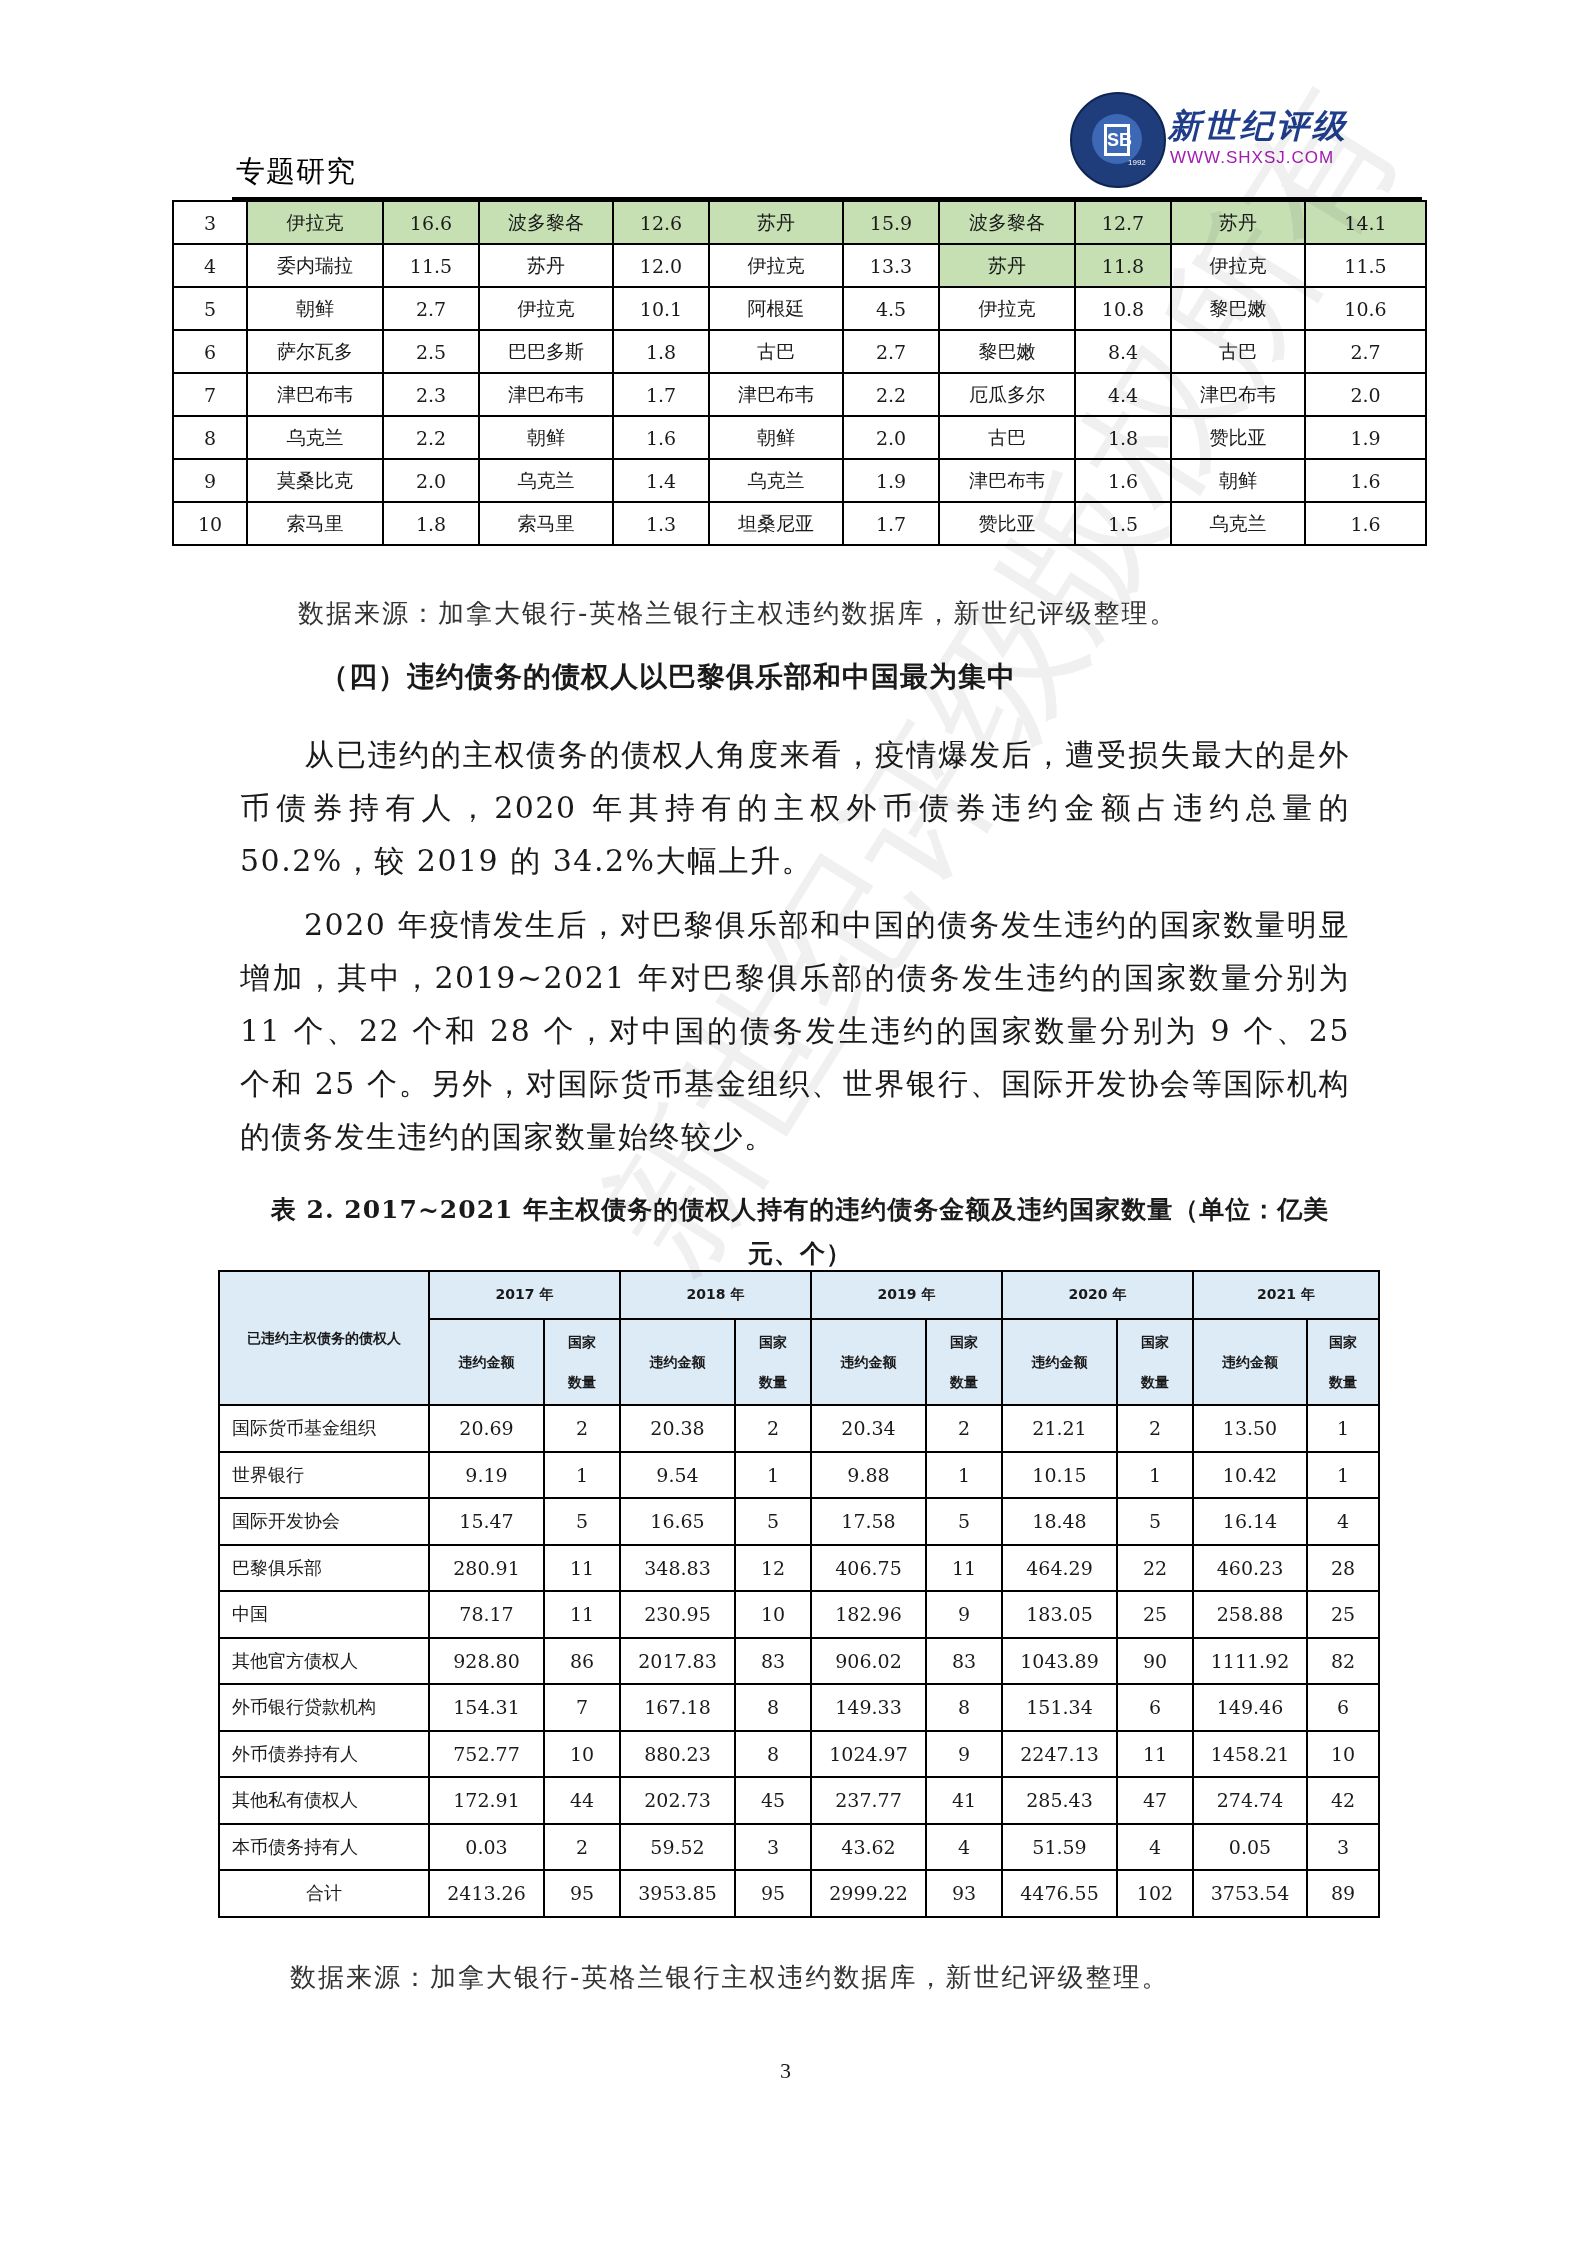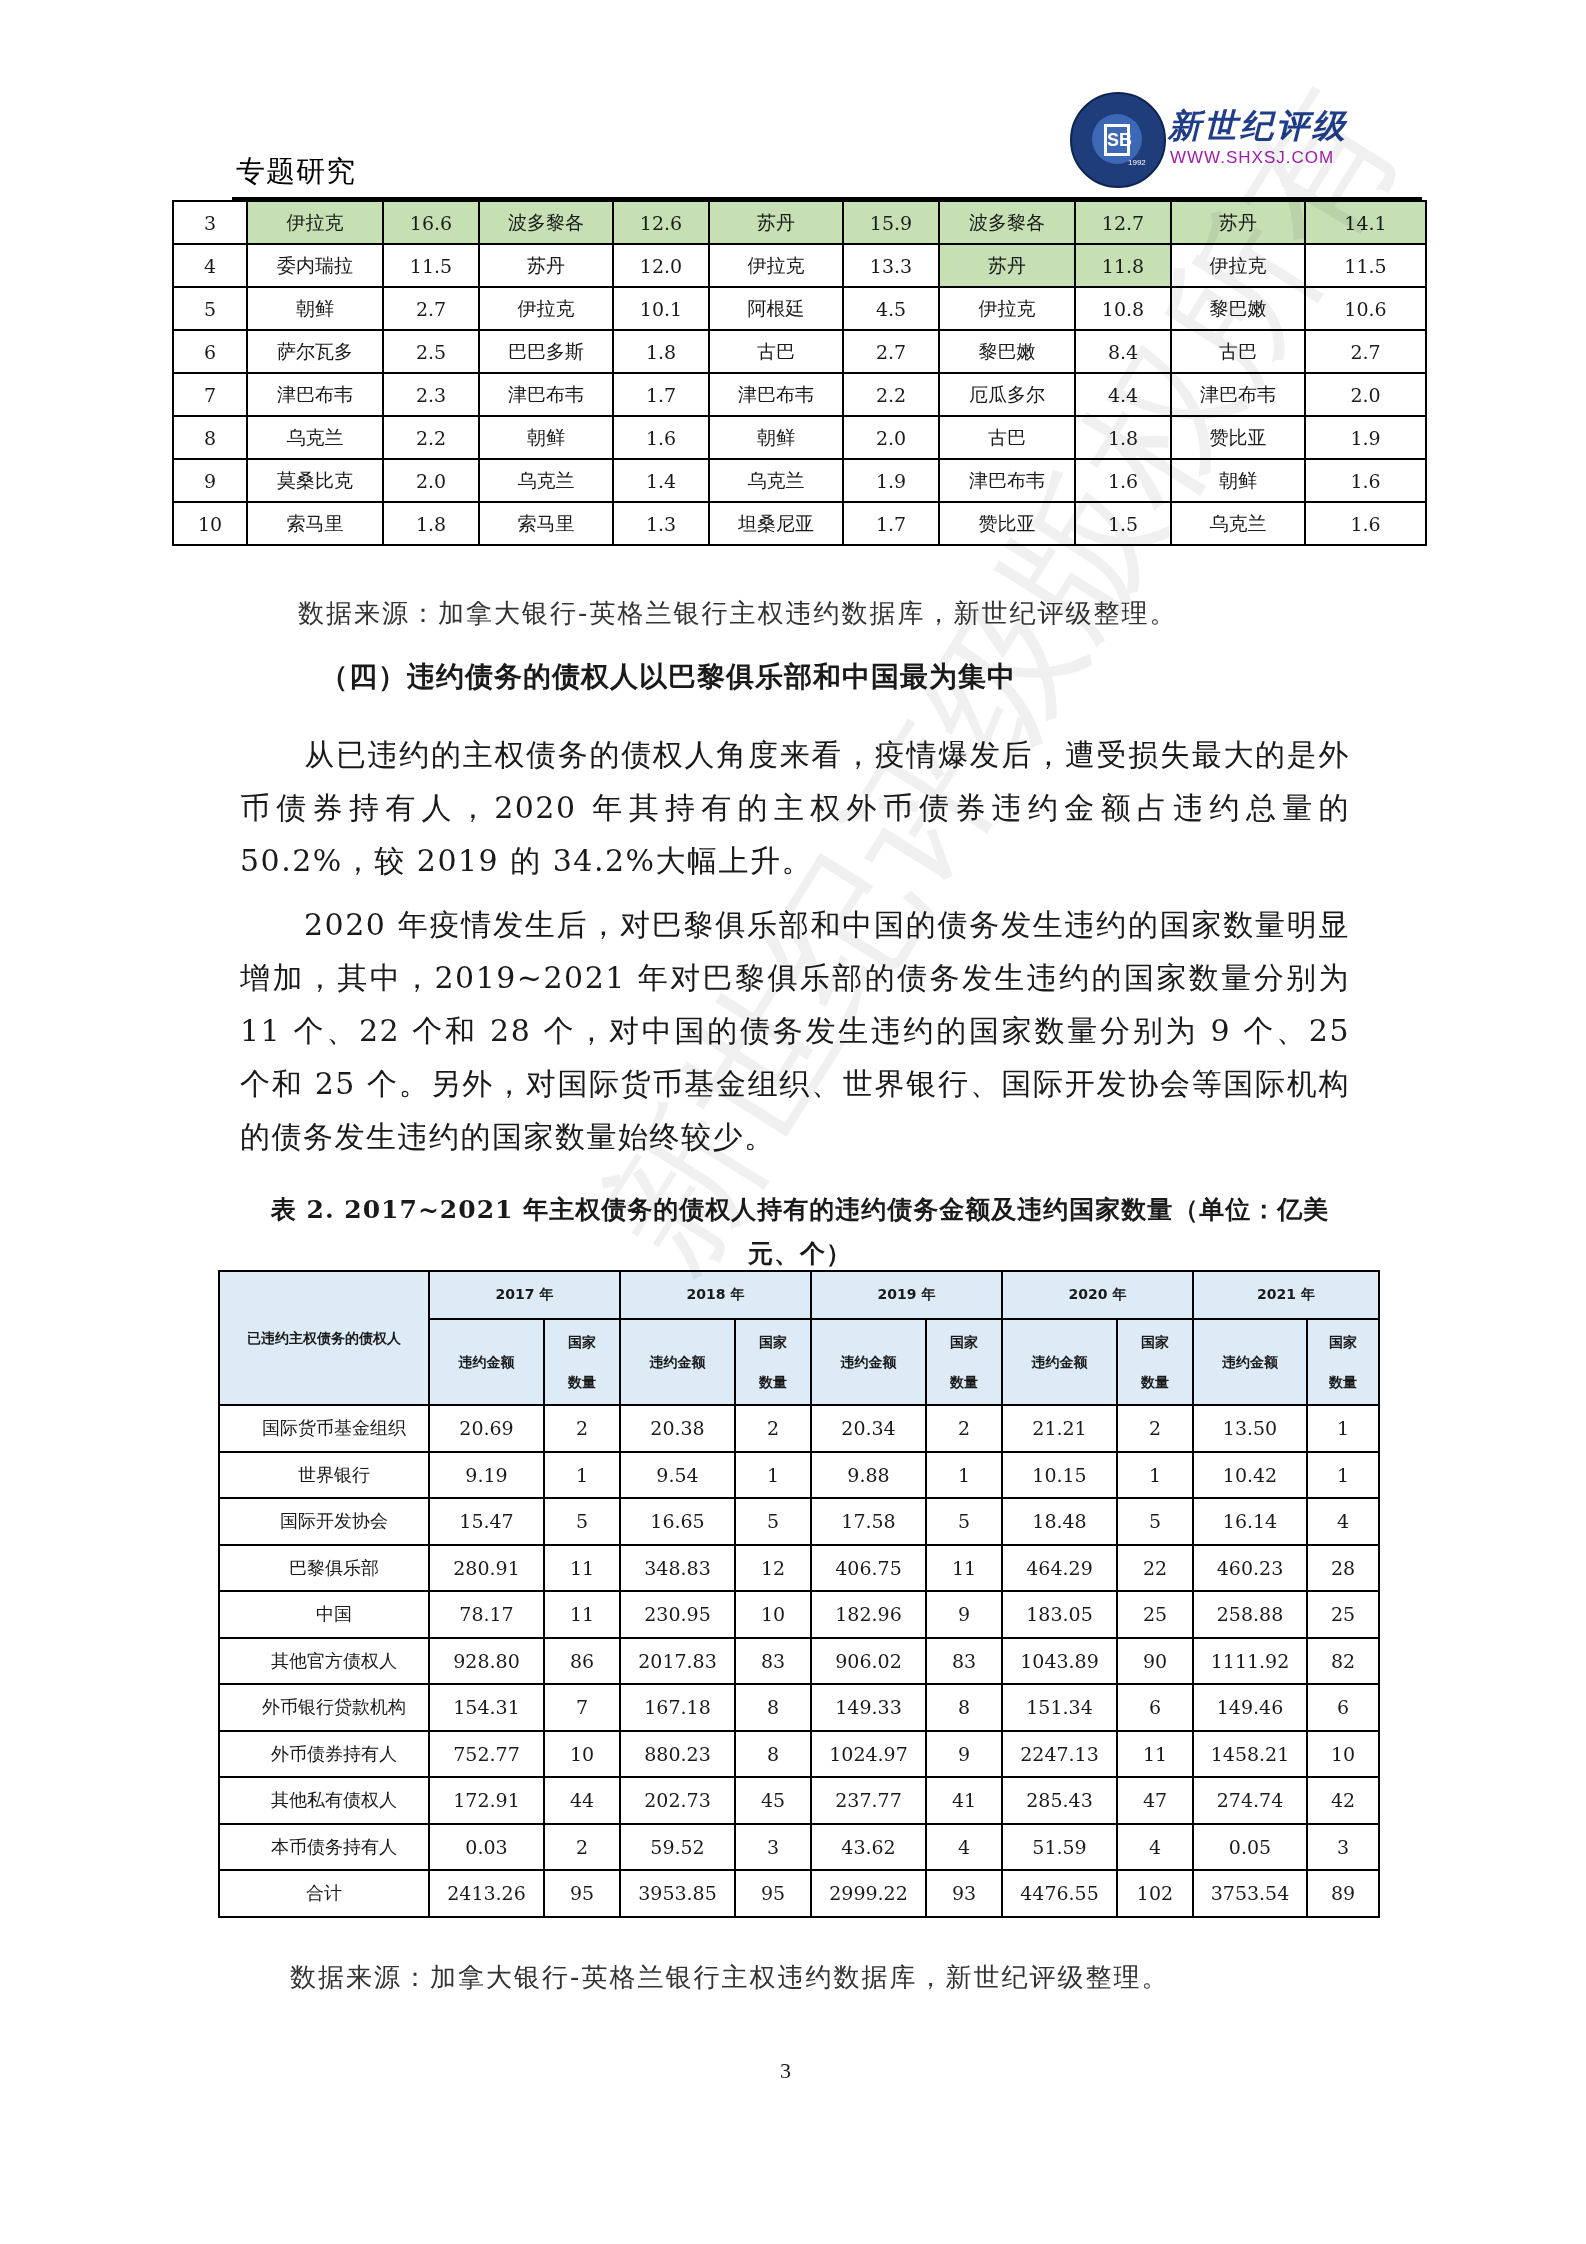--- a/index.html
+++ b/index.html
@@ -31,21 +31,21 @@
   .para { left:240px; width:1110px; font-size:30px; line-height:53px; text-align:justify; letter-spacing:1.5px; }
   .para .indent { display:inline-block; width:64px; }
   .t2title { left:250px; top:1188px; width:1100px; text-align:center; font-size:25px; font-weight:bold; line-height:44px;
              font-family:"DejaVu Serif",serif; letter-spacing:1px; }
 
   .t2 { left:218px; top:1270px; width:1160px; font-size:19px; }
   .t2 th { background:#ddebf7; font-weight:bold; font-family:"DejaVu Sans","Liberation Sans",sans-serif; font-size:14px; }
   .t2 .yr { height:48px; }
   .t2 .sub { height:86px; line-height:40px; }
   .t2 td { height:44.5px; }
-  .t2 td.name { text-align:center; padding-left:20px; font-family:"DejaVu Sans","Liberation Sans",sans-serif; font-size:18px; }
+  .t2 td.name { text-align:left; padding-left:12px; font-family:"DejaVu Sans","Liberation Sans",sans-serif; font-size:18px; }
   .t2 tr.total td { font-weight:normal; }
   .t2 tr.total td.name { text-align:center; padding-left:0; }
 
   .watermark { left:560px; top:1200px; font-size:150px; color:rgba(0,0,0,0.06); transform:rotate(-58deg);
                transform-origin:left top; white-space:nowrap; font-family:"DejaVu Sans",sans-serif; pointer-events:none; }
   .pagenum { left:780px; top:2058px; font-size:22px; font-family:"Liberation Serif",serif; }
 </style>
 </head>
 <body>
 

